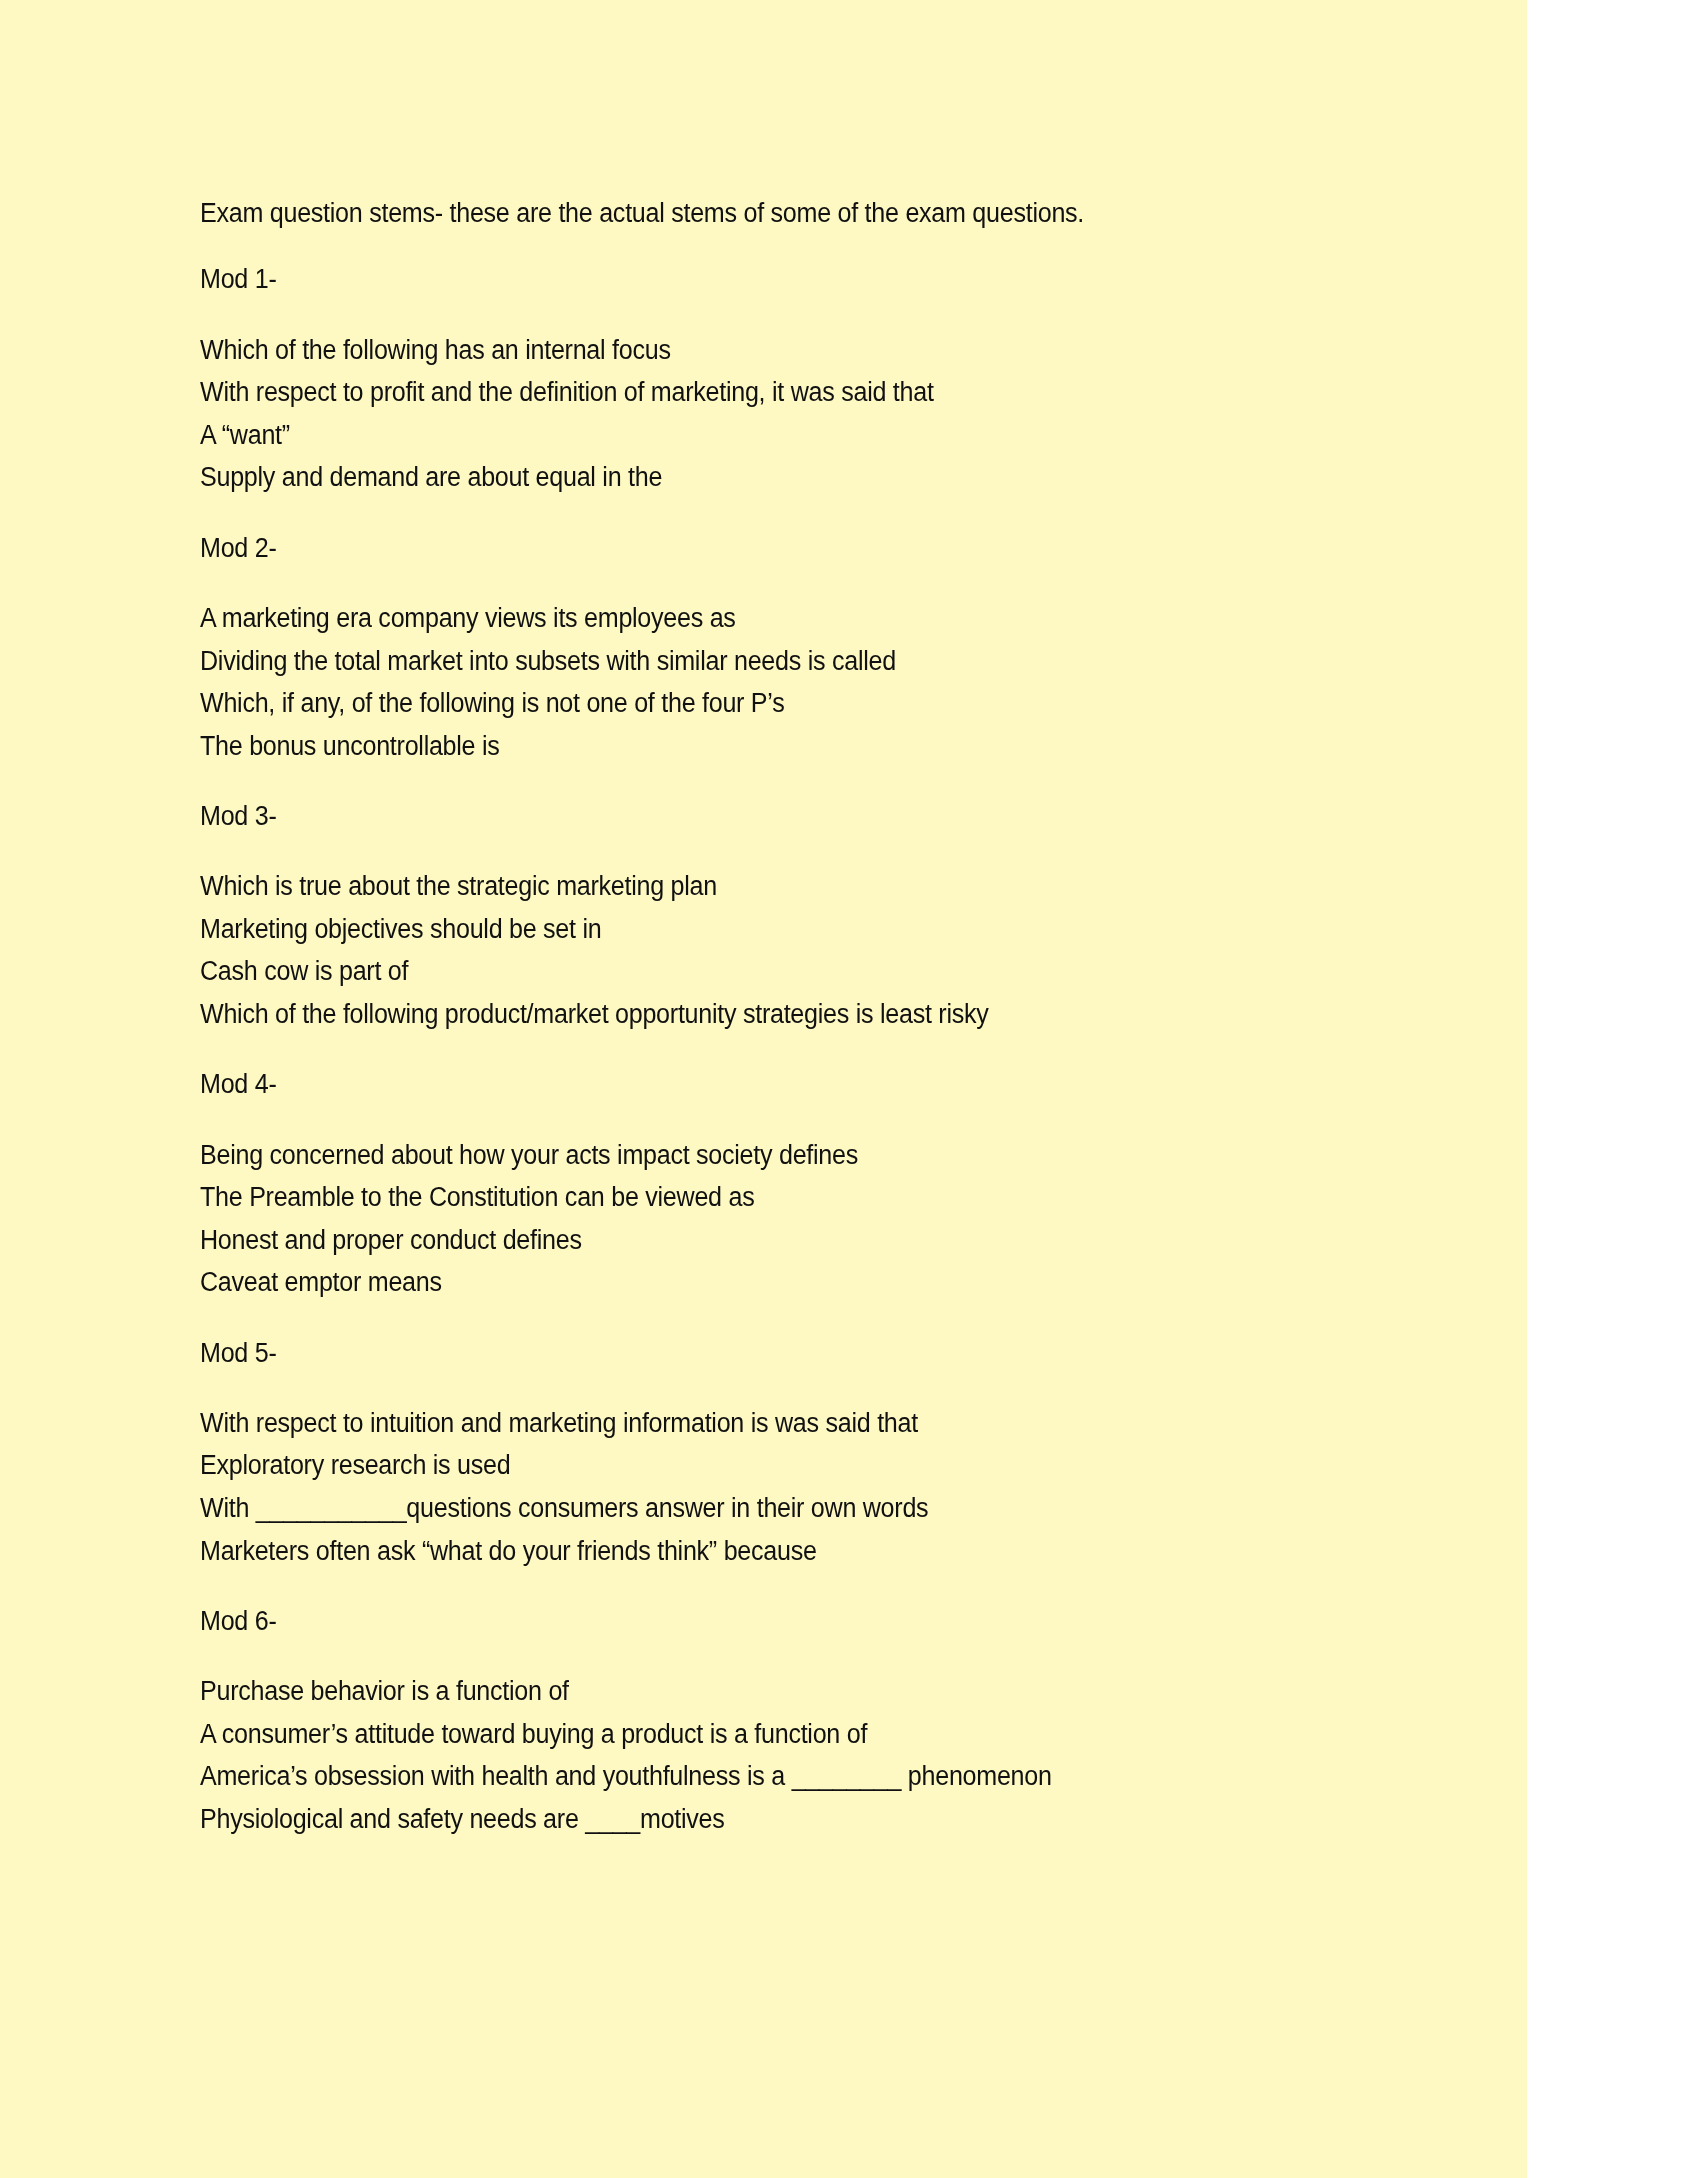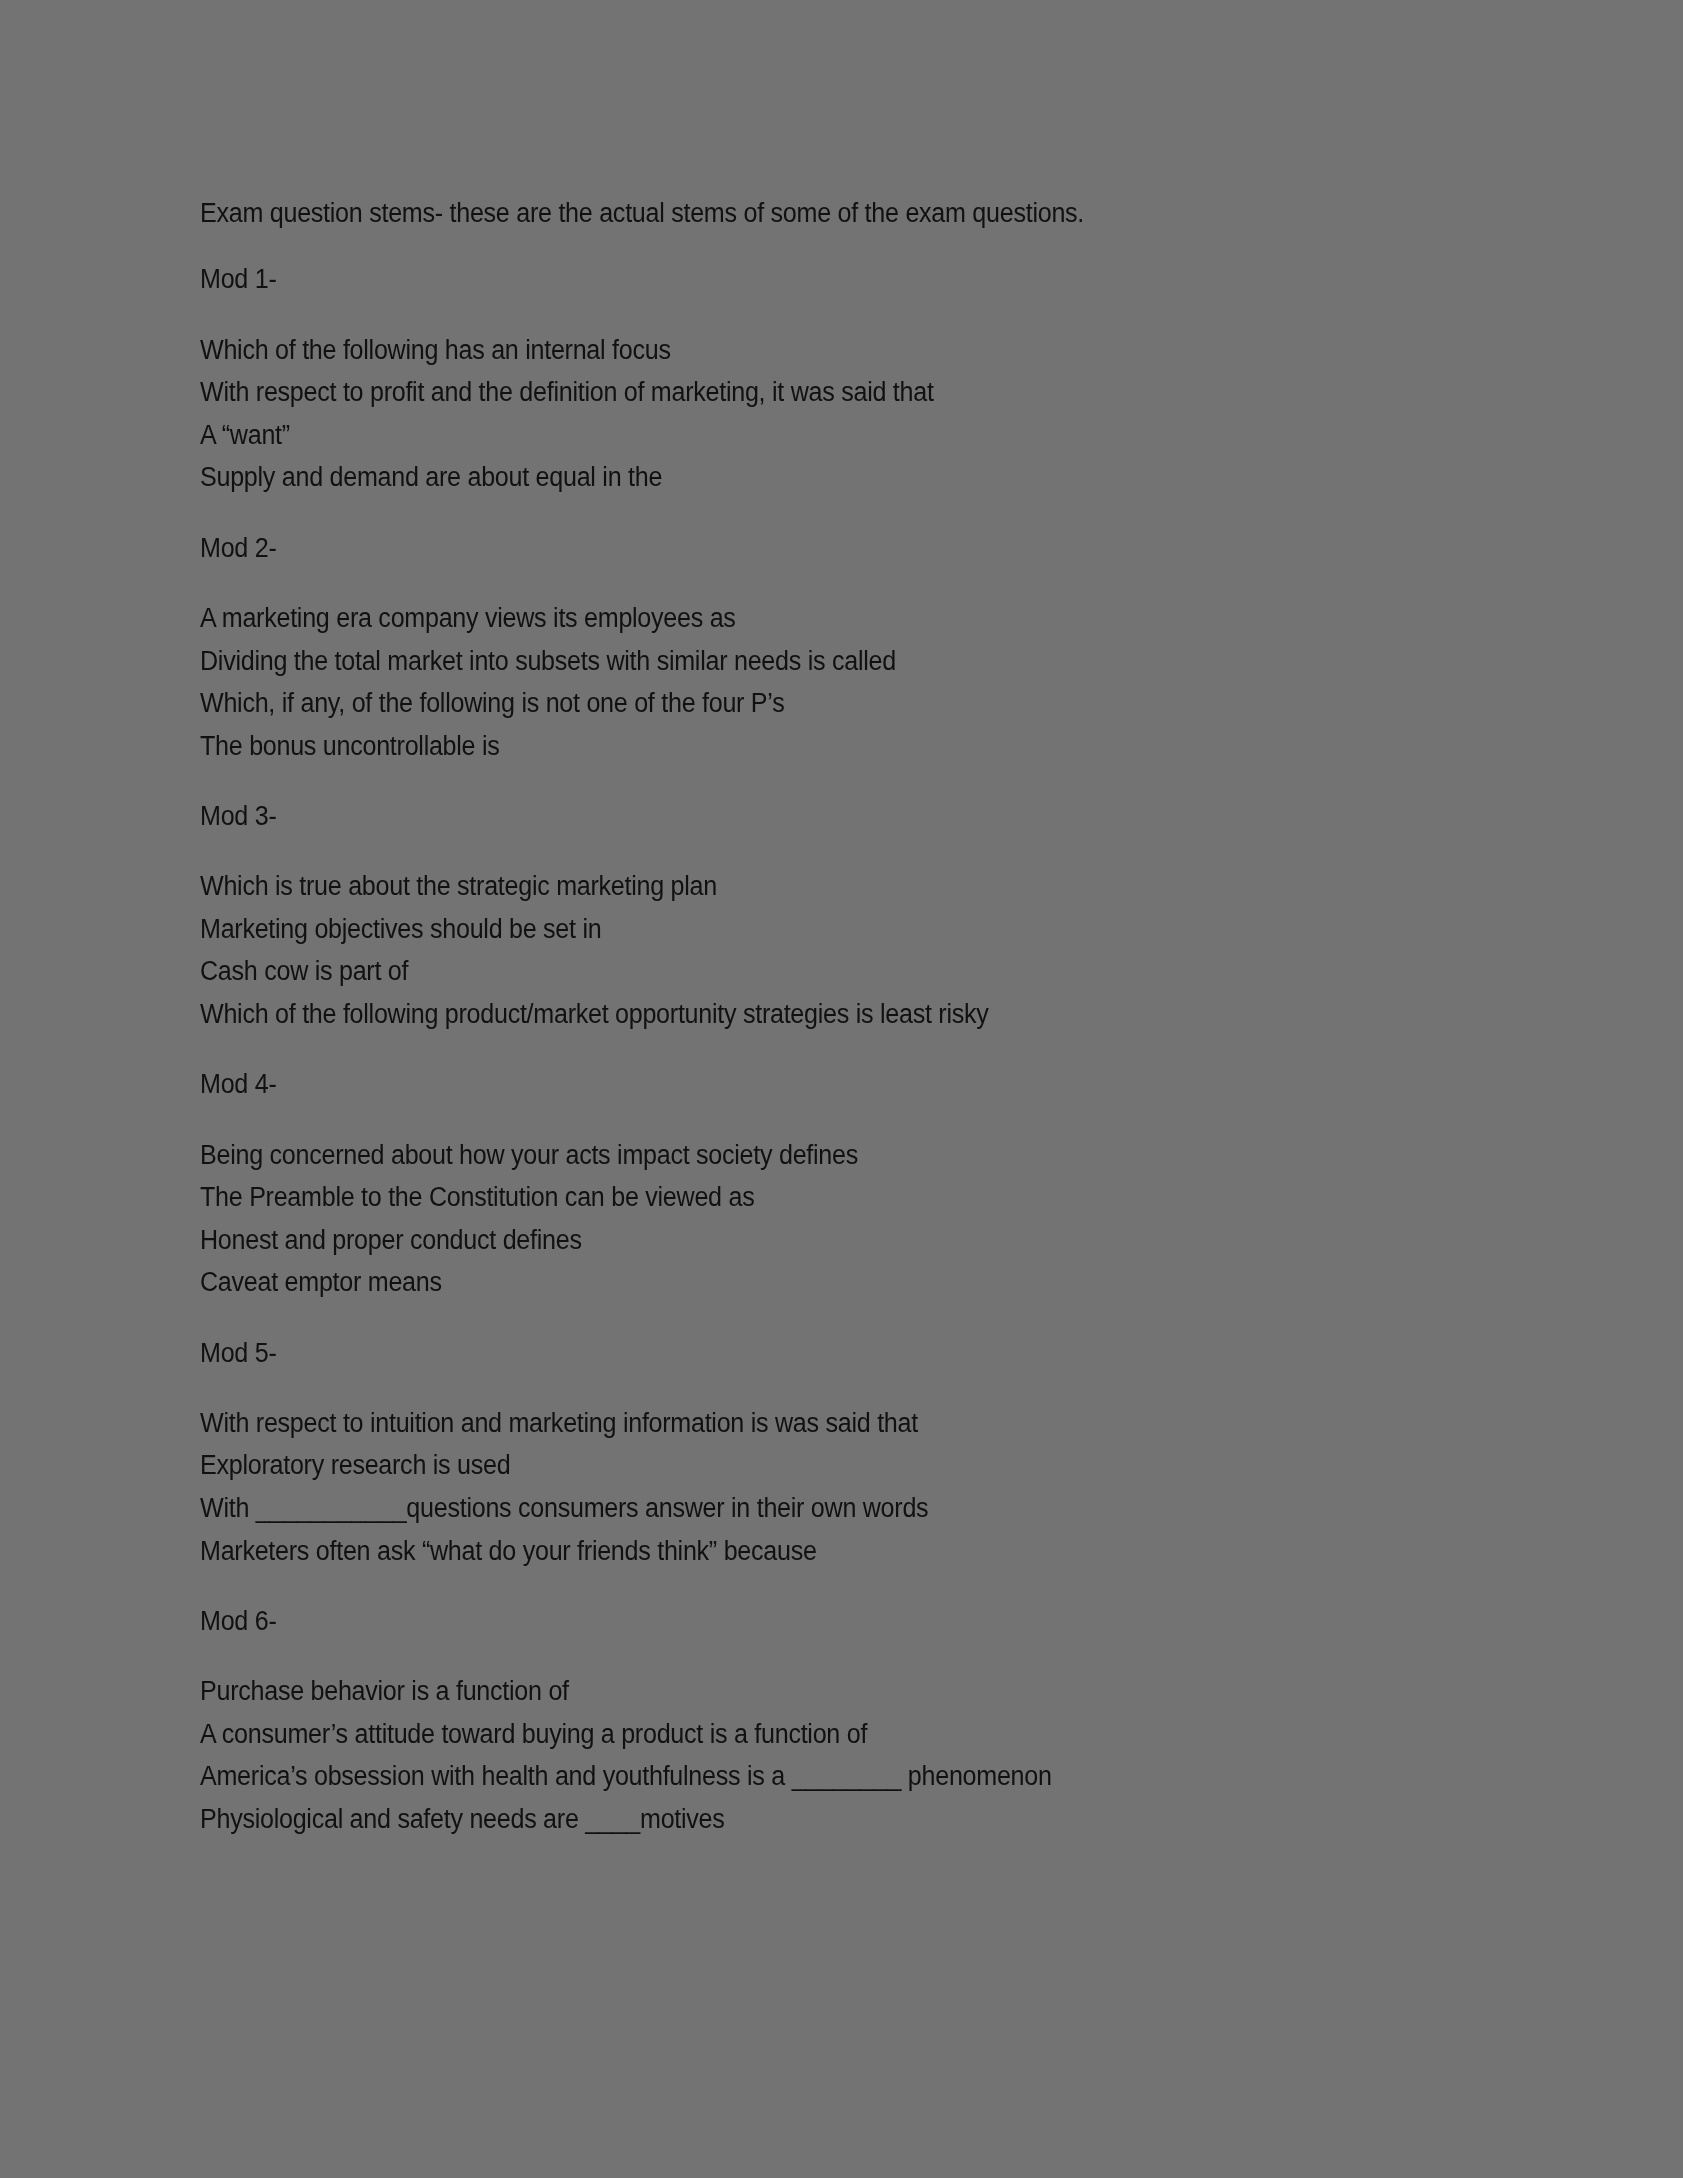--- a/index.html
+++ b/index.html
@@ -12,23 +12,23 @@
       height: 2178px;
       position: relative;
       overflow: hidden;
       font-family: "Liberation Sans", "DejaVu Sans", sans-serif;
       color: #111111;
     }
     .page {
       position: absolute;
       left: 0;
       top: 0;
-      width: 1683px;
+      width: 1527px;
       height: 2178px;
-      background: #737373;
+      background: #fef9c3;
     }
     .content {
       position: absolute;
       left: 200px;
       top: 0;
       width: 1287px;
     }
     .line {
       position: absolute;
       left: 0;

